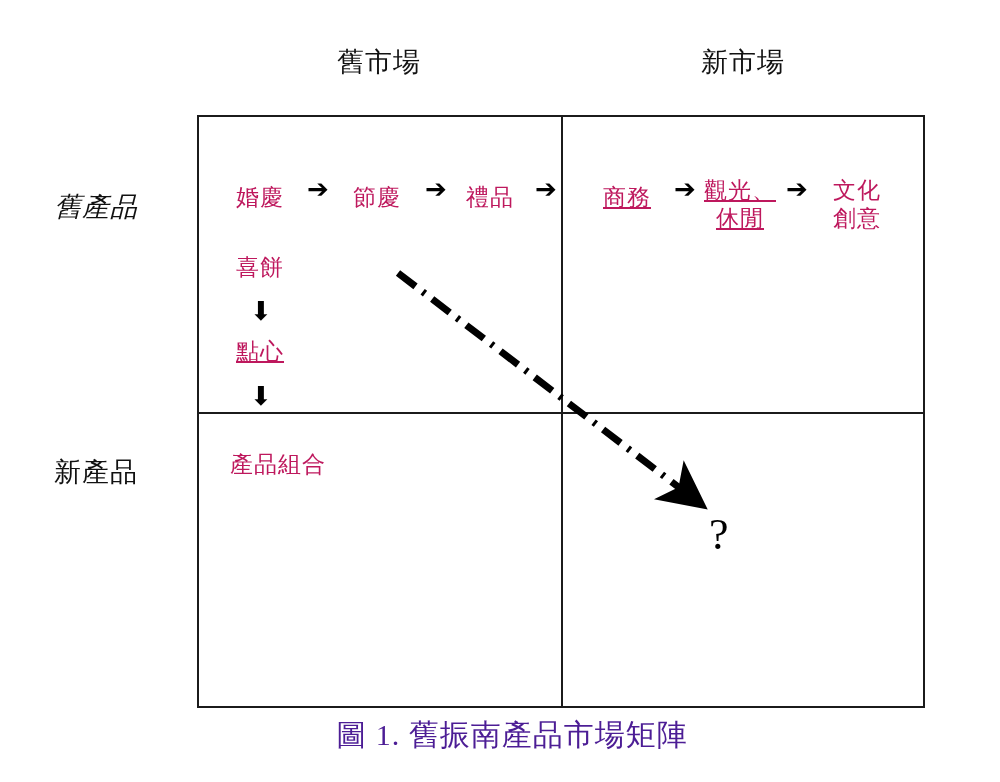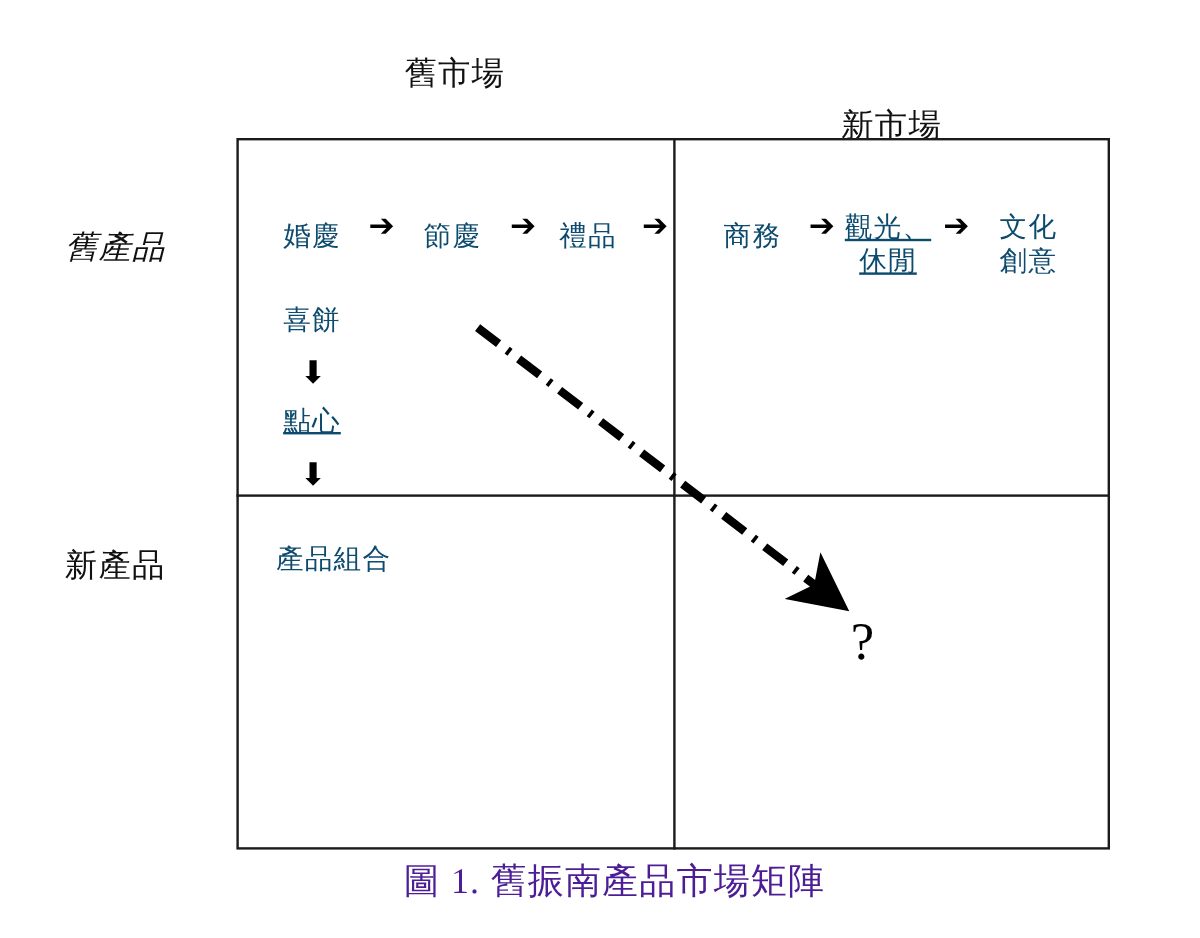--- a/index.html
+++ b/index.html
@@ -27,21 +27,21 @@
   .col-header {
     position: absolute;
     font-size: 27px;
     line-height: 1;
     letter-spacing: 1px;
     text-align: center;
     white-space: nowrap;
     color: #111;
   }
   #col-header-old  { left: 185px; top: 48px; width: 364px; }
-  #col-header-new  { left: 549px; top: 48px; width: 364px; margin-top: 43px; }
+  #col-header-new  { left: 549px; top: 48px; width: 364px; }
 
   
   .row-header {
     position: absolute;
     font-size: 27px;
     line-height: 1;
     letter-spacing: 1px;
     text-align: left;
     white-space: nowrap;
     color: #111;
@@ -78,21 +78,21 @@
   }
 
   
   .node {
     position: absolute;
     font-size: 23px;
     line-height: 28px;
     letter-spacing: 1px;
     white-space: nowrap;
     text-align: center;
-    color: #0c4a6e;
+    color: #be185d;
   }
   .node.two-line { white-space: normal; }
 
   .arrow-right {
     position: absolute;
     font-size: 26px;
     line-height: 1;
     color: #000;
     font-family: "DejaVu Sans", sans-serif;
   }
@@ -112,28 +112,28 @@
   #node-festival  { left: 335px; top: 183px; width: 60px; }
   #node-gift      { left: 448px; top: 183px; width: 60px; }
 
   
   #node-cake      { left: 218px; top: 253px; width: 60px; }
   #arrow-down-1   { left: 238px; top: 298px; }
   #node-snack     { left: 218px; top: 337px; width: 60px; text-decoration: underline; }
   #arrow-down-2   { left: 238px; top: 383px; }
 
   
-  #node-business  { left: 585px; top: 183px; width: 60px; }
+  #node-business  { left: 585px; top: 183px; width: 60px; text-decoration: underline; }
   #arrow-tr-1     { left: 662px; top: 176px; }
   #arrow-tr-2     { left: 774px; top: 176px; }
   #node-tourism   { left: 692px; top: 176px; width: 72px; text-decoration: underline; }
   #node-culture   { left: 812px; top: 176px; width: 66px; text-align: center; }
 
   
-  #node-portfolio { left: 218px; top: 452px; width: 120px; text-align: left; }
+  #node-portfolio { left: 218px; top: 452px; width: 120px; text-align: left; font-family: Liberation Mono, monospace; }
 
   
   #question-mark {
     position: absolute;
     left: 697px;
     top: 513px;
     font-size: 44px;
     line-height: 1;
     font-family: "Liberation Serif", "DejaVu Serif", serif;
     color: #000;

